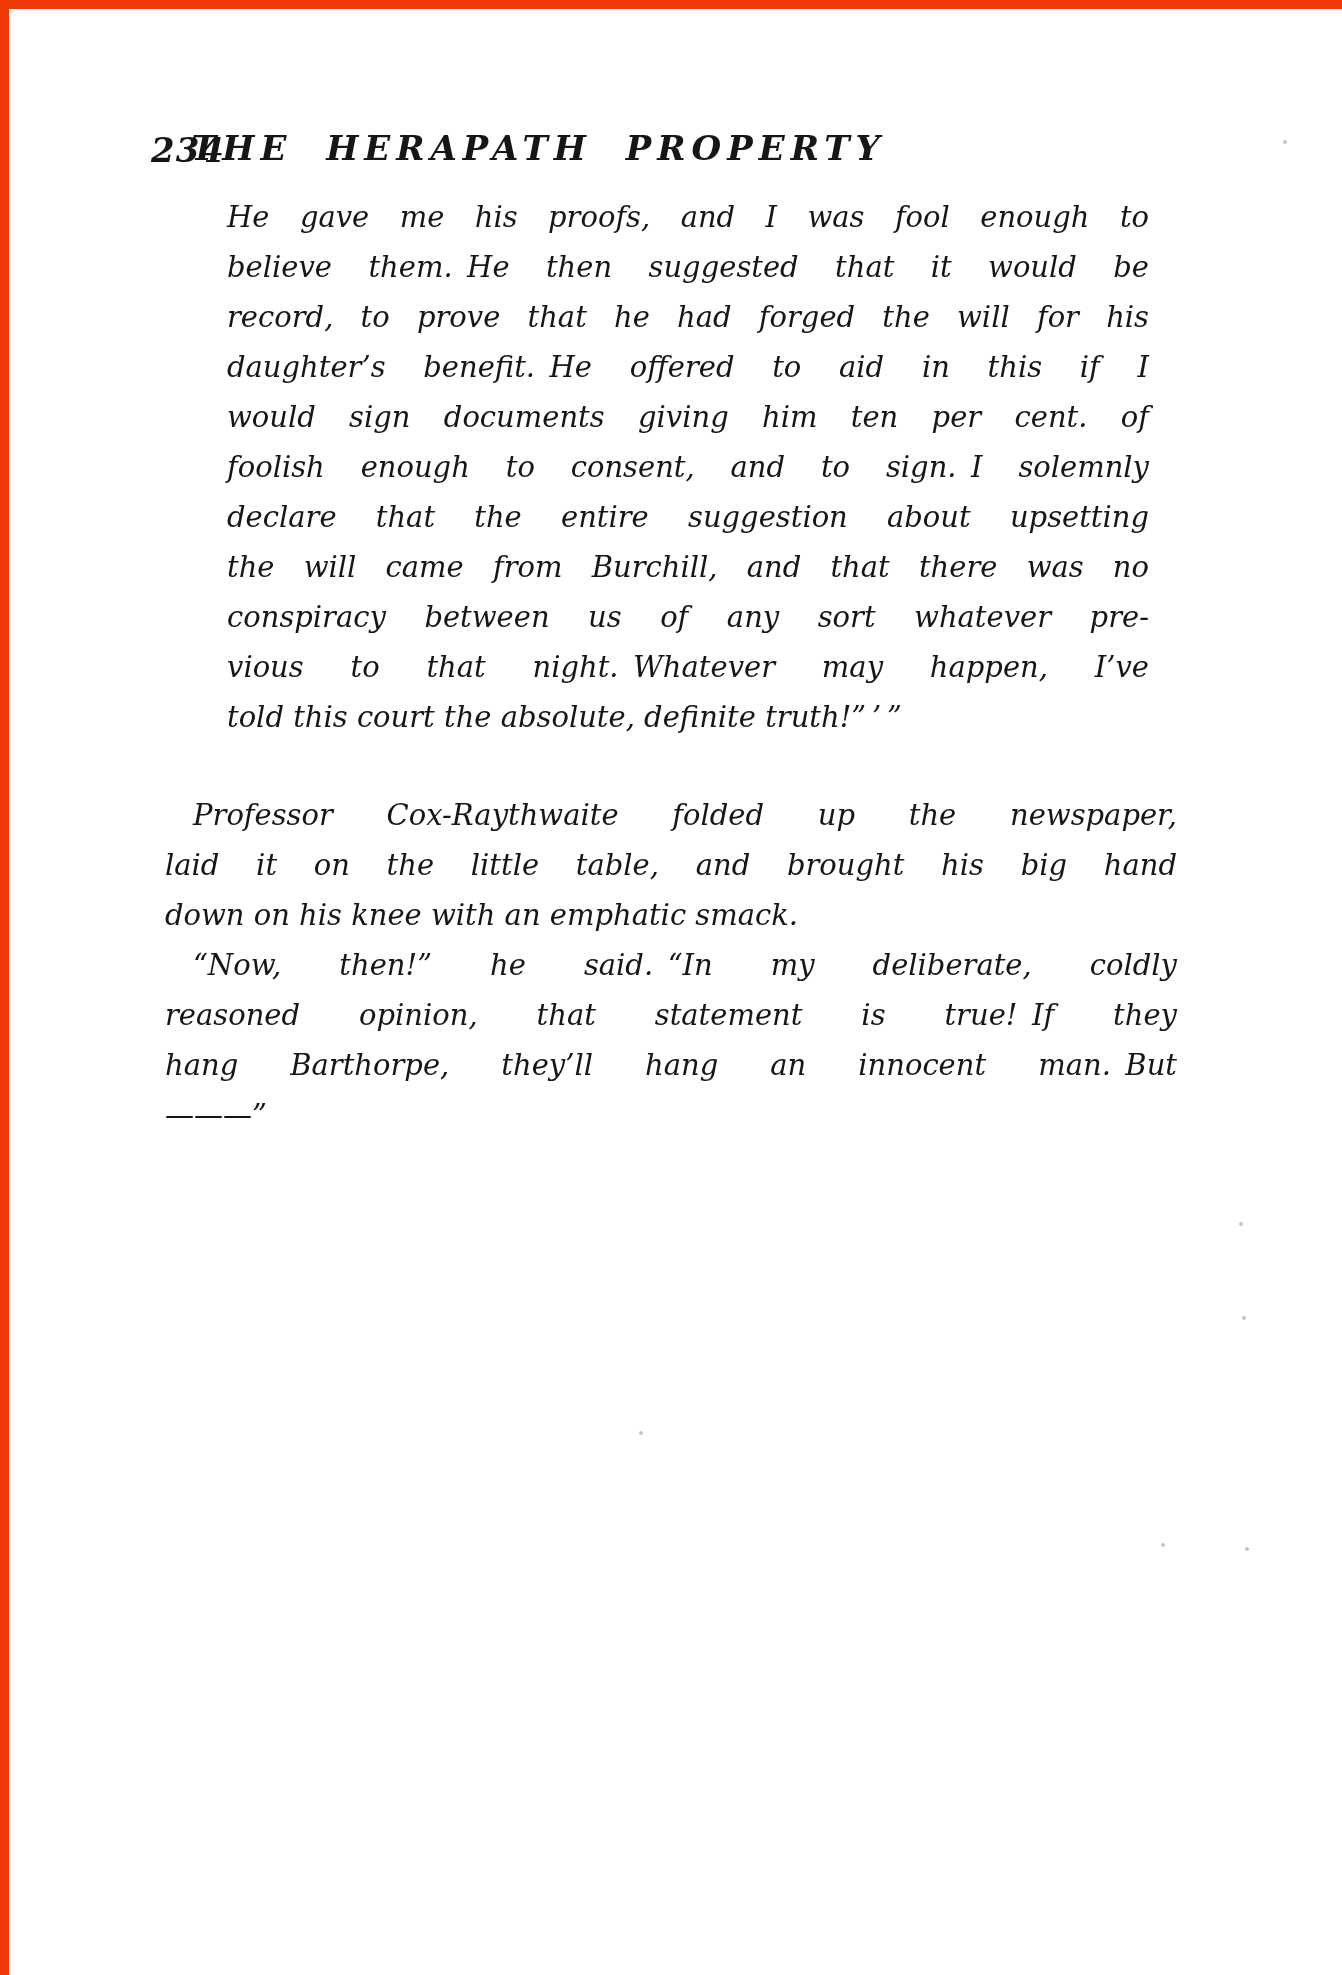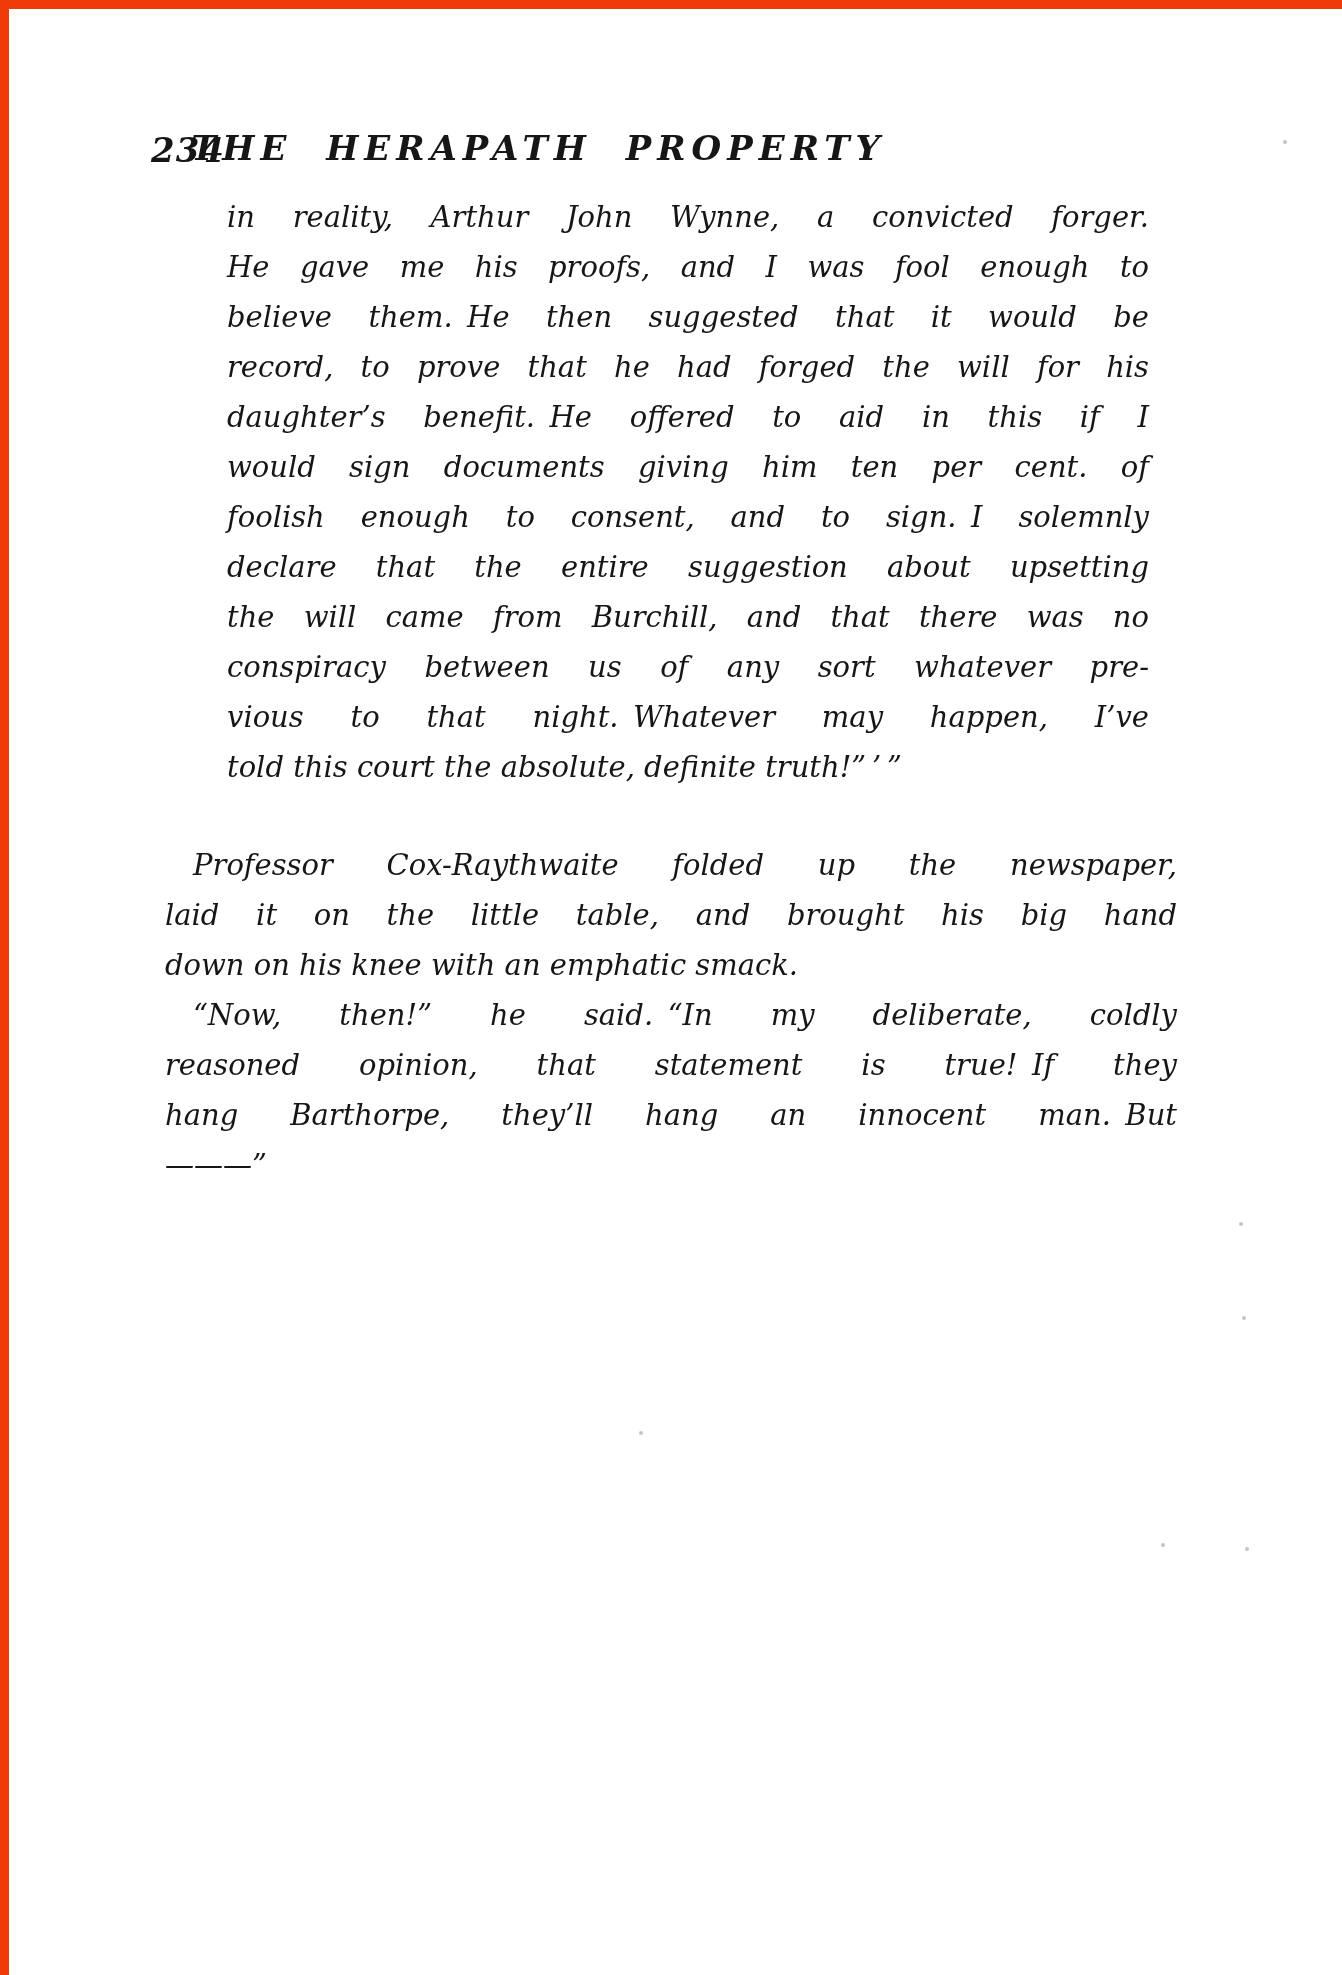--- a/index.html
+++ b/index.html
@@ -63,21 +63,20 @@
   <div class="edge-left"></div>
 
   <div class="text-column">
 
     <header class="header">
       <span class="pageno">234</span>
       <h1 class="title">THE HERAPATH PROPERTY</h1>
     </header>
 
     <section class="blockquote">
-        <div class="line">in reality, Arthur John Wynne, a convicted forger.</div>
         <div class="line">He gave me his proofs, and I was fool enough to</div>
         <div class="line">believe them. He then suggested that it would be</div>
         <div class="line">record, to prove that he had forged the will for his</div>
         <div class="line">daughter’s benefit. He offered to aid in this if I</div>
         <div class="line">would sign documents giving him ten per cent. of</div>
         <div class="line">foolish enough to consent, and to sign. I solemnly</div>
         <div class="line">declare that the entire suggestion about upsetting</div>
         <div class="line">the will came from Burchill, and that there was no</div>
         <div class="line">conspiracy between us of any sort whatever pre-</div>
         <div class="line">vious to that night. Whatever may happen, I’ve</div>

